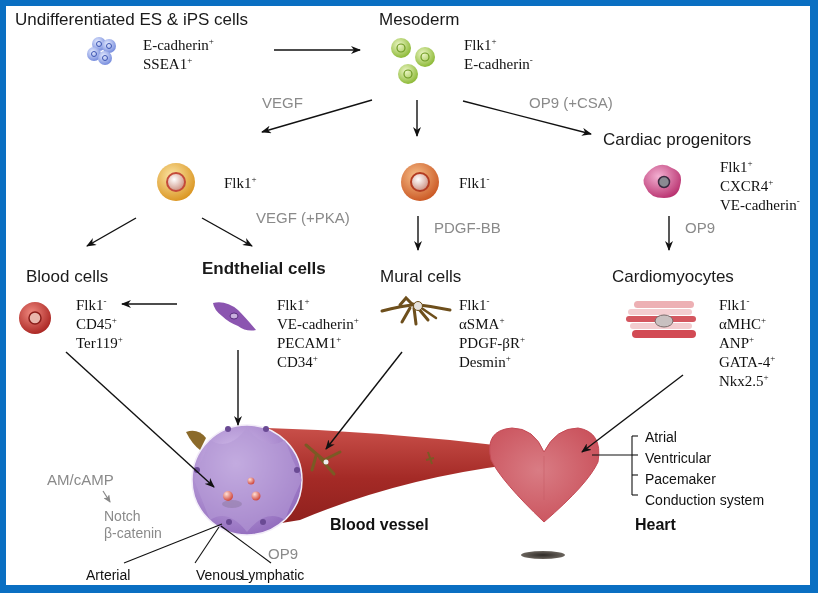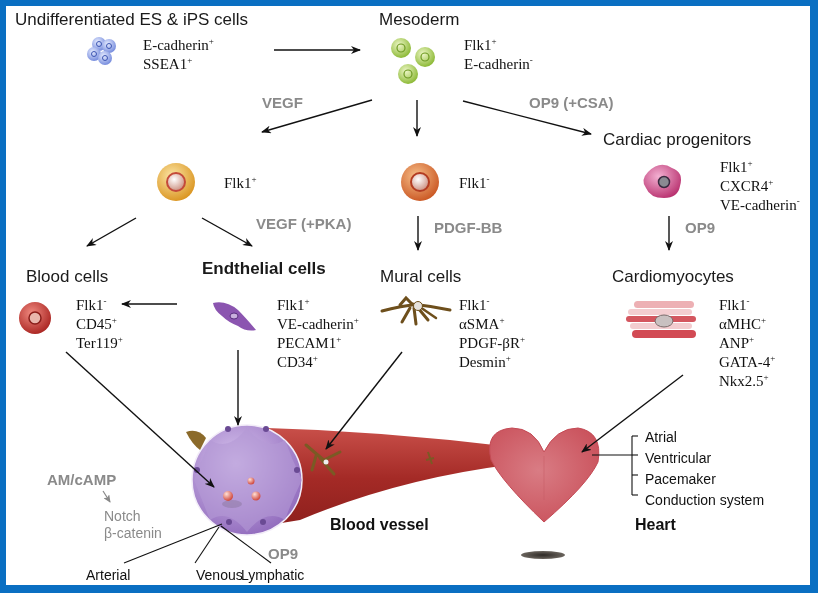--- a/index.html
+++ b/index.html
@@ -5,21 +5,21 @@
   html, body { margin: 0; padding: 0; background: #ffffff; }
   body { width: 818px; height: 593px; position: relative; overflow: hidden; }
   #frame {
     position: absolute; left: 0; top: 0; width: 818px; height: 593px;
     box-sizing: border-box; border: 6px solid #0a6fc2; border-right-width: 8px; border-bottom-width: 8px;
     background: #ffffff;
   }
   #canvas { position: absolute; left: 0; top: 0; width: 818px; height: 593px; }
   .t { position: absolute; white-space: nowrap; line-height: 1; }
   .heading { font-family: "Liberation Sans", sans-serif; font-size: 17px; color: #1a1a1a; }
-  .factor { font-family: "Liberation Sans", sans-serif; font-size: 15px; color: #8a8a8a; font-weight: bold; }
+  .factor { font-family: "Liberation Sans", sans-serif; font-size: 15px; color: #8a8a8a; }
   .marker { font-family: "Liberation Serif", serif; font-size: 15px; color: #111; line-height: 19px; }
   .marker sup { font-size: 9px; vertical-align: 6px; line-height: 0; }
   .organ { font-family: "Liberation Sans", sans-serif; font-size: 16px; font-weight: bold; color: #111; }
   .sub { font-family: "Liberation Sans", sans-serif; font-size: 14px; color: #111; }
   .subgray { font-family: "Liberation Sans", sans-serif; font-size: 14px; color: #8a8a8a; line-height: 17px; }
   .heartsub { font-family: "Liberation Sans", sans-serif; font-size: 14px; color: #111; line-height: 21px; }
 </style>
 </head>
 <body>
 
@@ -262,21 +262,21 @@
 <div class="t marker" style="left:719px;top:296px;">
     <div><span>Flk1</span><sup>-</sup></div>
     <div><span>αMHC</span><sup>+</sup></div>
     <div><span>ANP</span><sup>+</sup></div>
     <div><span>GATA-4</span><sup>+</sup></div>
     <div><span>Nkx2.5</span><sup>+</sup></div>
   </div>
 
 <div class="t factor" style="left:262px;top:95px;">VEGF</div>
 <div class="t factor" style="left:529px;top:95px;">OP9 (+CSA)</div>
-<div class="t factor" style="left:256px;top:216px;">VEGF (+PKA)</div>
+<div class="t factor" style="left:256px;top:210px;">VEGF (+PKA)</div>
 <div class="t factor" style="left:434px;top:220px;">PDGF-BB</div>
 <div class="t factor" style="left:685px;top:220px;">OP9</div>
 <div class="t factor" style="left:47px;top:472px;">AM/cAMP</div>
 <div class="t subgray" style="left:104px;top:508px;">Notch</div>
 <div class="t subgray" style="left:104px;top:525px;">β-catenin</div>
 <div class="t factor" style="left:268px;top:546px;">OP9</div>
 
 <div class="t organ" style="left:330px;top:517px;">Blood vessel</div>
 <div class="t organ" style="left:593px;top:517px;margin-left:42px;">Heart</div>
 

